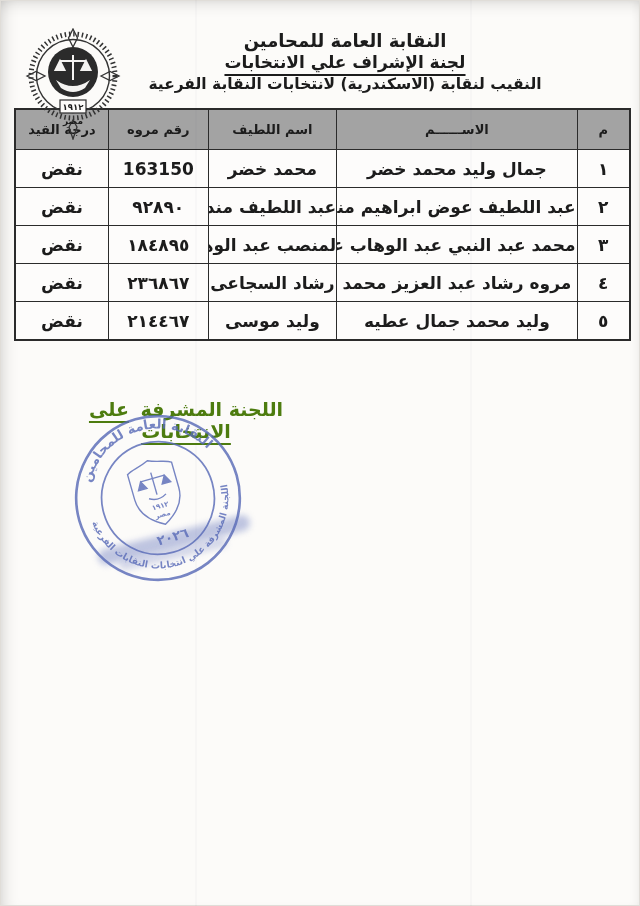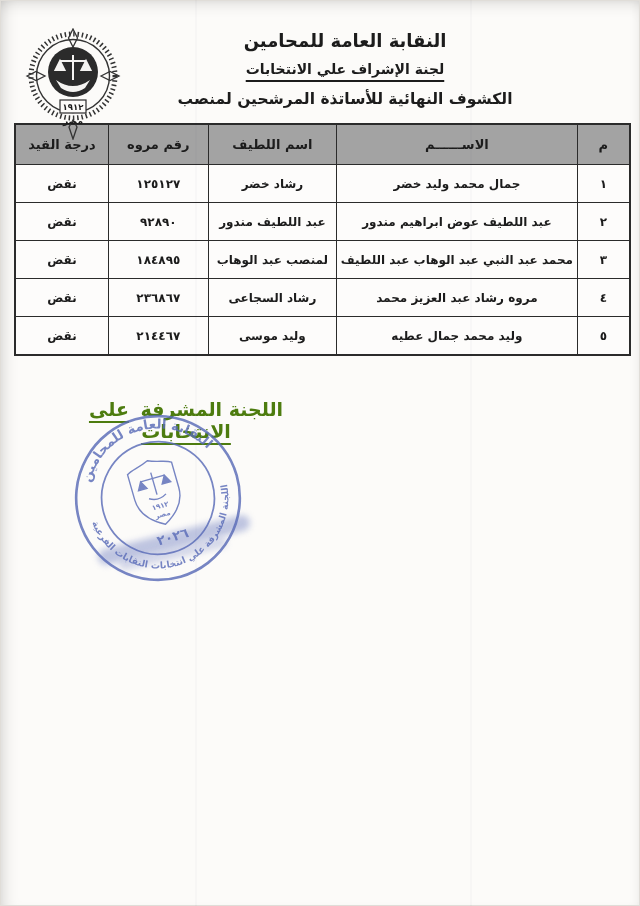--- a/index.html
+++ b/index.html
@@ -14,39 +14,39 @@
   }
   
   .scanline{position:absolute;top:0;bottom:0;width:2px;background:rgba(60,60,80,.025);}
   .scanline.s1{left:195px;} .scanline.s2{left:470px;}
 
   
   .logo{position:absolute;left:22px;top:28px;width:102px;height:112px;}
   .titles{padding-top:30px;margin:0 10px 0 60px;text-align:center;direction:rtl;}
   .title-main{font-size:18px;font-weight:700;letter-spacing:0.2px;}
   .title-committee{
-    font-size:14px;font-weight:700;margin-top:10px;display:inline-block;
+    font-size:17px;font-weight:700;margin-top:1px;display:inline-block;
     text-decoration:underline;text-underline-offset:6px;
     text-decoration-thickness:1.5px;
   }
   .title-sub{font-size:15.5px;font-weight:700;line-height:25px;}
   .title-sub.first{margin-top:9px;}
 
   
   table.candidates{
     border-collapse:collapse;direction:rtl;
     margin:11px 9px 0 14px;width:617px;table-layout:fixed;
     border:2.2px solid #2b2b2b;
   }
   .candidates th,.candidates td{
     border:1.6px solid #2b2b2b;text-align:center;vertical-align:middle;
     font-weight:700;overflow:hidden;white-space:nowrap;
   }
   .candidates th{background:#a3a3a3;font-size:13px;height:37px;}
-  .candidates td{font-size:12px;height:35px;background:#fdfcfb;}
+  .candidates td{font-size:17px;height:35px;background:#fdfcfb;}
   col.c-no{width:8.6%;} col.c-name{width:39.1%;} col.c-known{width:20.9%;}
   col.c-reg{width:16.2%;} col.c-deg{width:15.2%;}
 
   
   .signature{
     position:absolute;left:62px;top:398px;width:248px;text-align:center;
     direction:rtl;font-size:19px;font-weight:700;color:#4d7c0f;
   }
   .signature .part1{margin-left:5px;}
   .signature .part2{
@@ -111,21 +111,21 @@
       <text x="50" y="82" text-anchor="middle" font-size="8.5">١٩١٢</text>
       <text x="50" y="96" text-anchor="middle" font-size="9">مصر</text>
     </g>
   </svg>
 
   <div class="titles">
     <div class="title-main">النقابة العامة للمحامين</div>
     <div>
       <span class="title-committee">لجنة الإشراف علي الانتخابات</span>
     </div>
-    <div class="title-sub first">الكشوف النهائية للأساتذة المرشحين لمنصب</div>
+    <div class="title-sub">النقيب لنقابة (الاسكندرية) لانتخابات النقابة الفرعية</div>
   </div>
 
   <table class="candidates" dir="rtl">
     <colgroup>
       <col class="c-no">
         <col class="c-name">
         <col class="c-known">
         <col class="c-reg">
         <col class="c-deg">
     </colgroup>
@@ -134,23 +134,23 @@
         <th>م</th>
         <th>الاســــــم</th>
         <th>اسم اللطيف</th>
         <th>رقم مروه</th>
         <th>درجة القيد</th>
       </tr>
     </thead>
     <tbody>
       <tr>
         <td>١</td>
-        <td>جمال محمد وليد خضر</td>
-        <td>رشاد خضر</td>
-        <td>١٢٥١٢٧</td>
+        <td>جمال وليد محمد خضر</td>
+        <td>محمد خضر</td>
+        <td>163150</td>
         <td>نقض</td>
       </tr>
       <tr>
         <td>٢</td>
         <td>عبد اللطيف عوض ابراهيم مندور</td>
         <td>عبد اللطيف مندور</td>
         <td>٩٢٨٩٠</td>
         <td>نقض</td>
       </tr>
       <tr>

